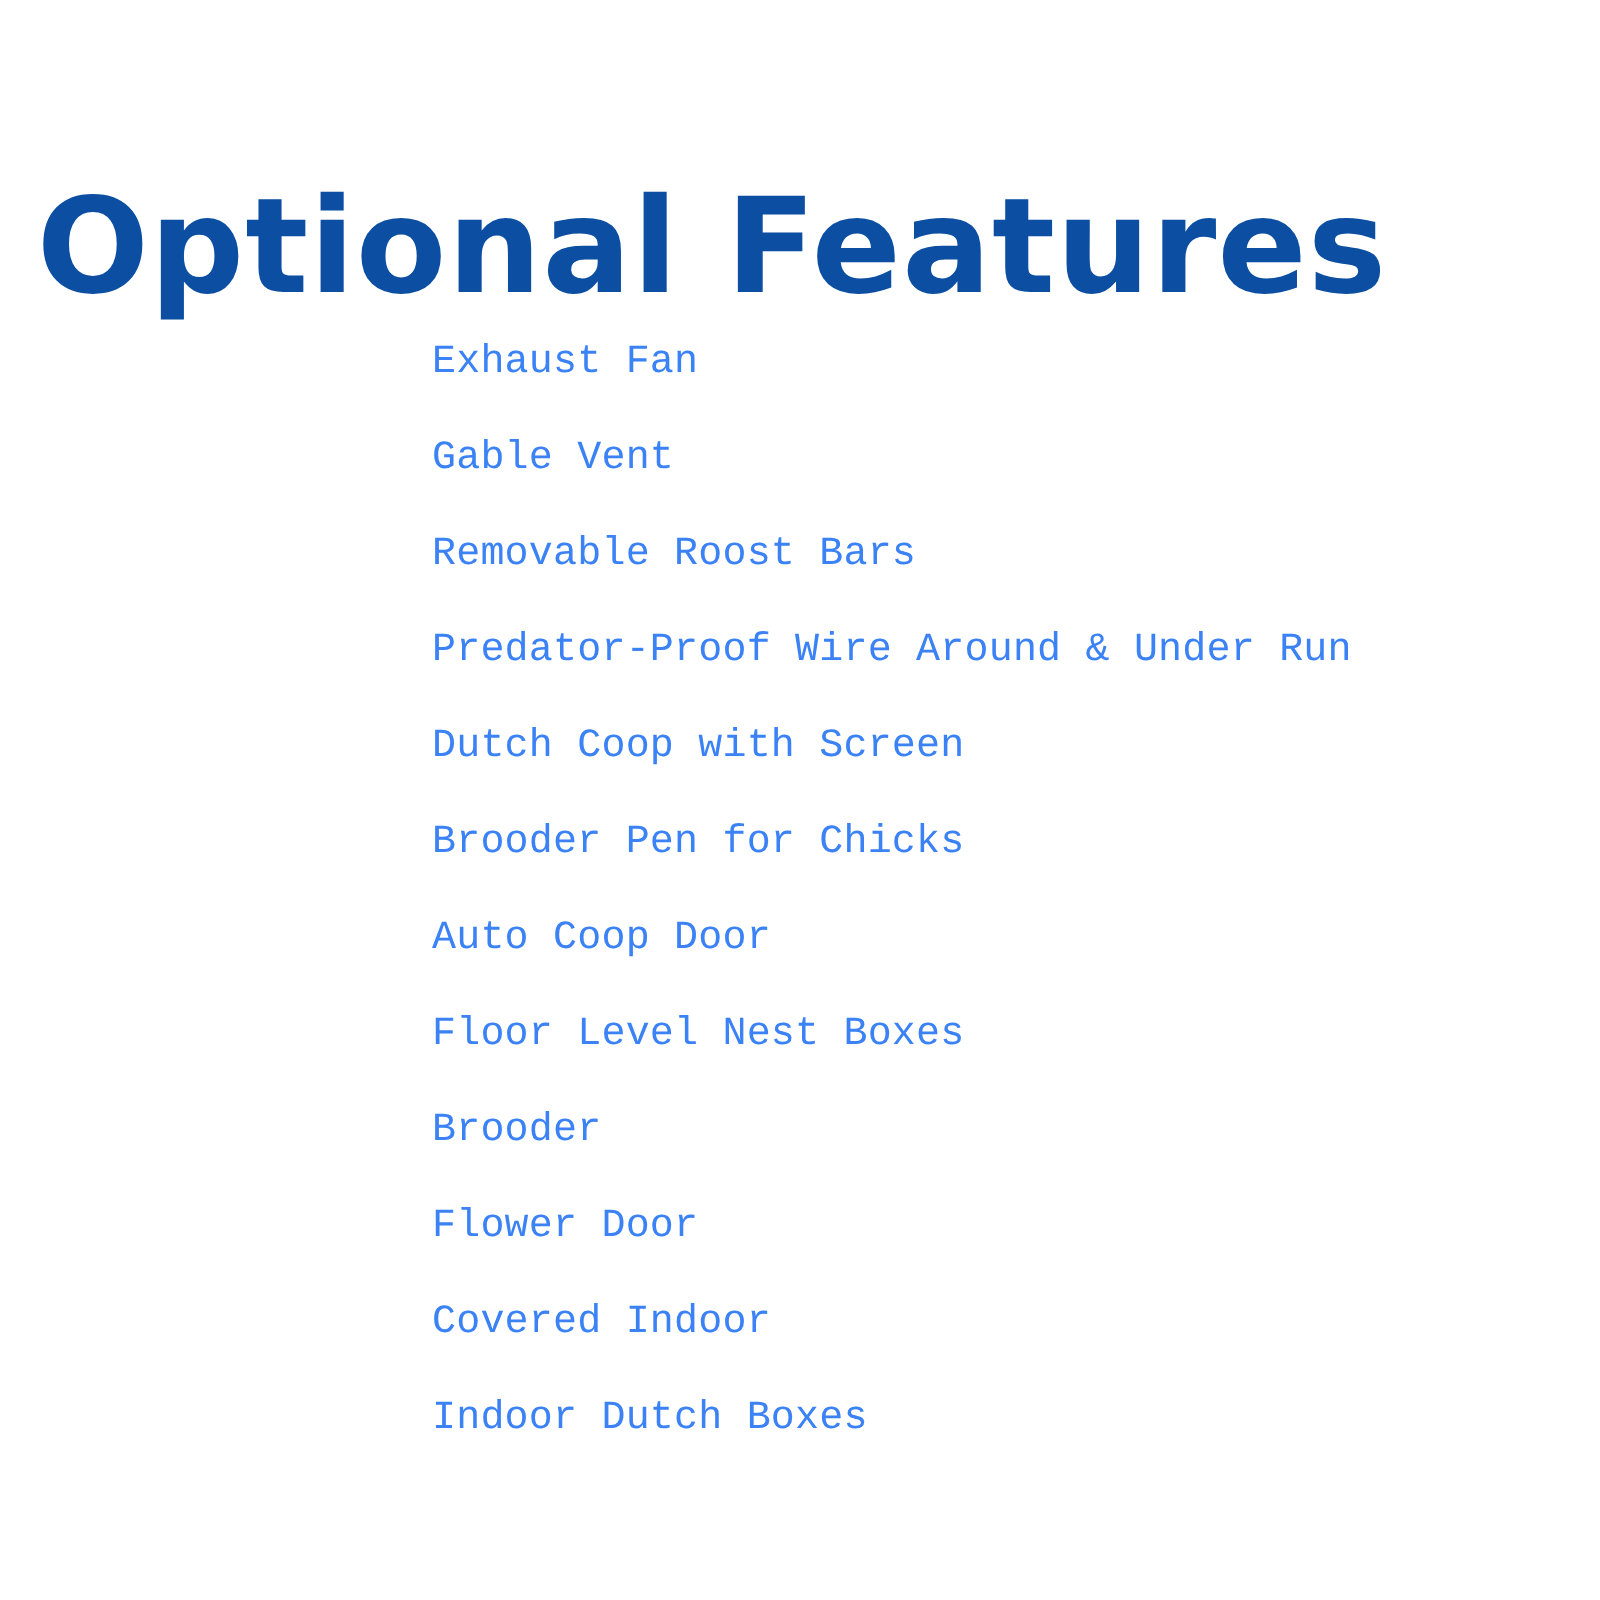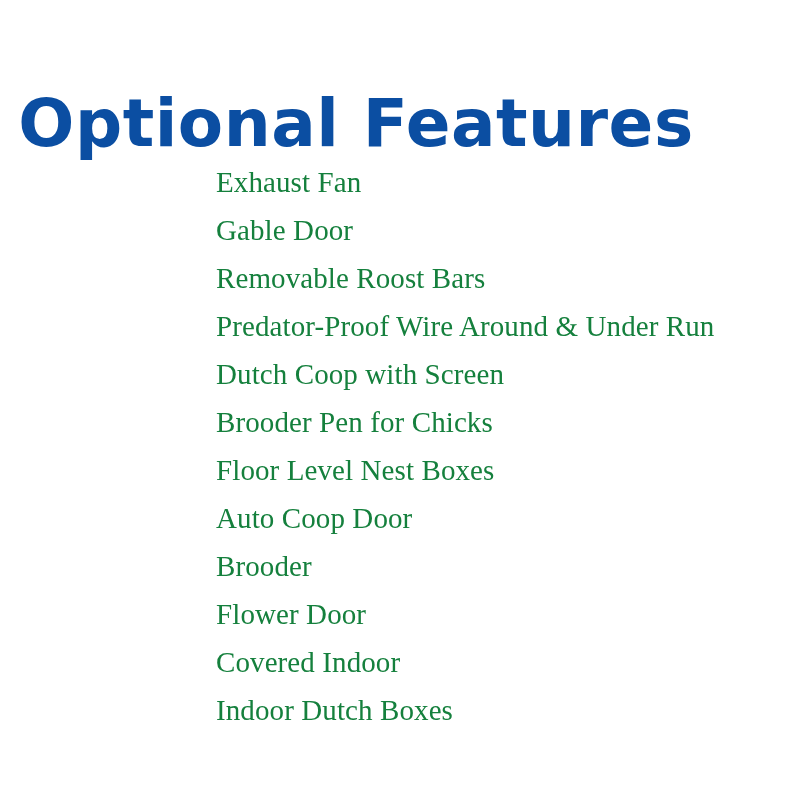--- a/index.html
+++ b/index.html
@@ -35,44 +35,44 @@
   }
   .features-list {
     position: absolute;
     top: 158px;
     left: 216px;
     margin: 0;
     padding: 0;
     list-style: none;
   }
   .feature-item {
-    font-family: Liberation Serif, serif;
-    font-size: 29px;
+    font-family: Liberation Mono, monospace;
+    font-size: 20px;
     font-weight: 400;
-    color: #15803d;
+    color: #3b82f6;
     line-height: 48px;
     letter-spacing: 0.1px;
     white-space: nowrap;
   }
 </style>
 </head>
 <body>
 
 <div class="page">
 
   <h1 class="title">Optional Features</h1>
 
   <ul class="features-list">
     <li class="feature-item">Exhaust Fan</li>
-    <li class="feature-item">Gable Door</li>
+    <li class="feature-item">Gable Vent</li>
     <li class="feature-item">Removable Roost Bars</li>
     <li class="feature-item">Predator-Proof Wire Around &amp; Under Run</li>
     <li class="feature-item">Dutch Coop with Screen</li>
     <li class="feature-item">Brooder Pen for Chicks</li>
+    <li class="feature-item">Auto Coop Door</li>
     <li class="feature-item">Floor Level Nest Boxes</li>
-    <li class="feature-item">Auto Coop Door</li>
     <li class="feature-item">Brooder</li>
     <li class="feature-item">Flower Door</li>
     <li class="feature-item">Covered Indoor</li>
     <li class="feature-item">Indoor Dutch Boxes</li>
   </ul>
 
 </div>
 
 </body></html>

